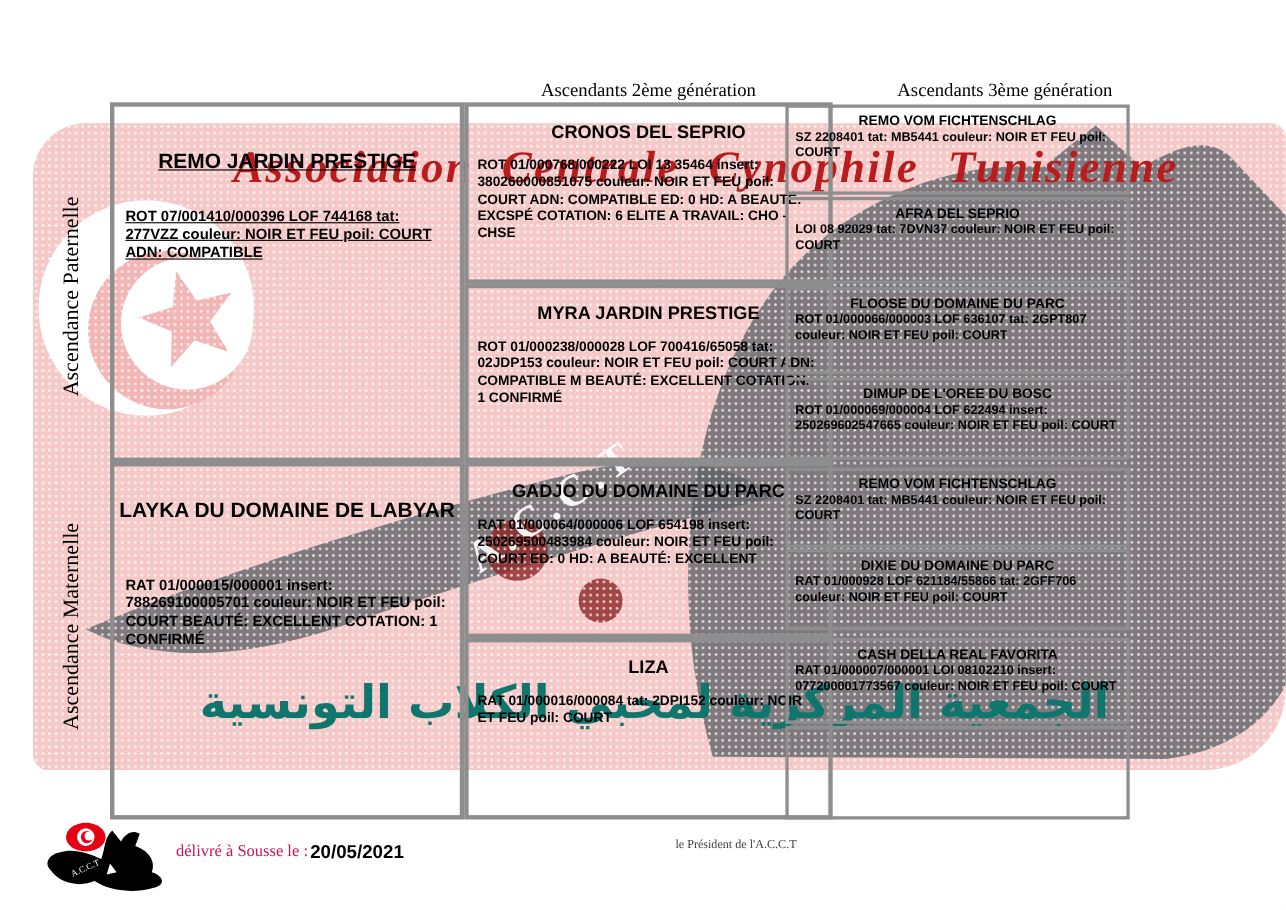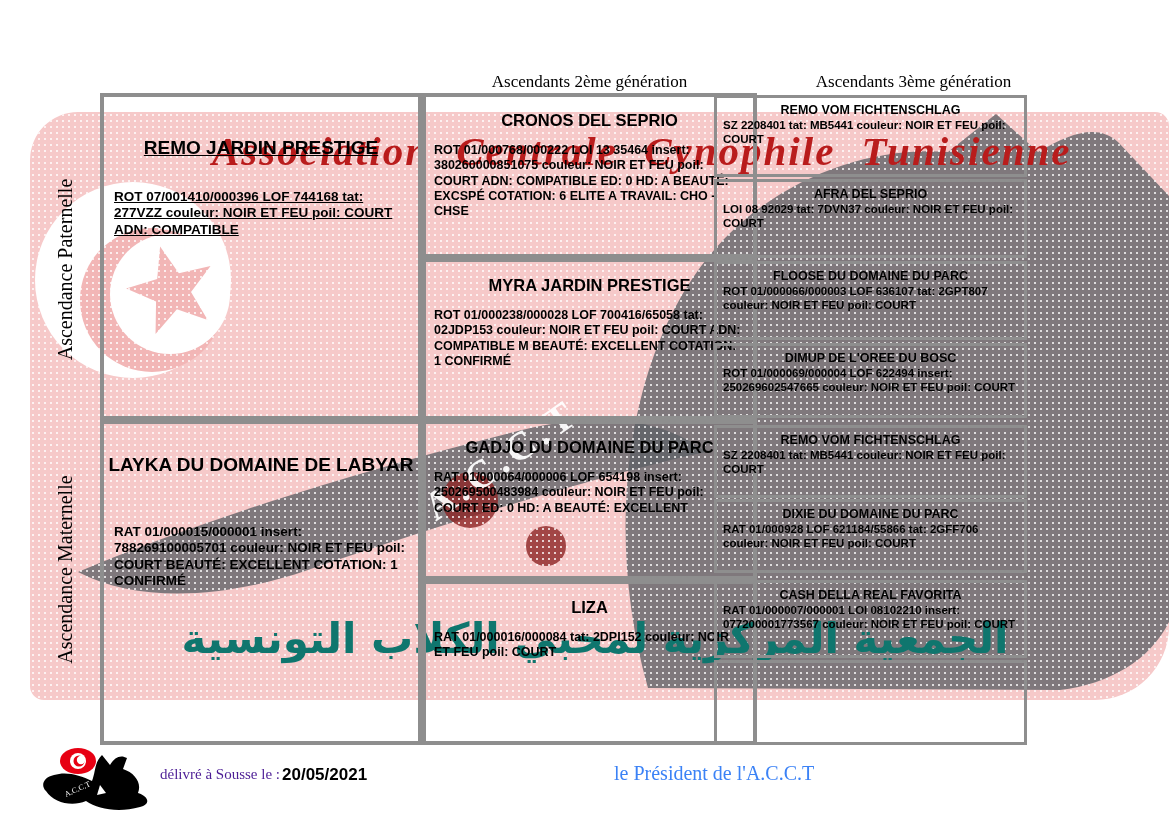--- a/index.html
+++ b/index.html
@@ -77,30 +77,30 @@
   .c2 { left:422px; width:335px; }
   .c2 .title { font-size:16.5px; margin-top:14px; }
   .c2 .details { font-size:12.5px; margin-top:13px; padding:0 8px; }
   
   .c3 { left:714px; width:313px; }
   .c3 .title { font-size:12.5px; margin-top:5px; }
   .c3 .details { font-size:11.5px; margin-top:1px; padding:0 6px; }
   
   .footer-issued-label {
     position:absolute; left:160px; top:766px; z-index:5;
-    font-family:"Liberation Serif", serif; font-size:15px; color:#4c1d95;
+    font-family:"Liberation Serif", serif; font-size:15px; color:#be185d;
   }
   .footer-date {
     position:absolute; left:282px; top:765px; z-index:5;
     font-family:"Liberation Sans", sans-serif; font-weight:bold;
     font-size:17px; color:#000;
   }
   .footer-president {
     position:absolute; left:614px; top:762px; z-index:5;
-    font-family:"Liberation Serif", serif; font-size:20px; color:#3b82f6;
+    font-family:"Liberation Serif", serif; font-size:11px; color:#404040;
   }
   .footer-logo { position:absolute; left:40px; top:745px; z-index:5; }
 </style>
 </head>
 <body>
 
 <div class="page">
 
   <div class="band"></div>
 

